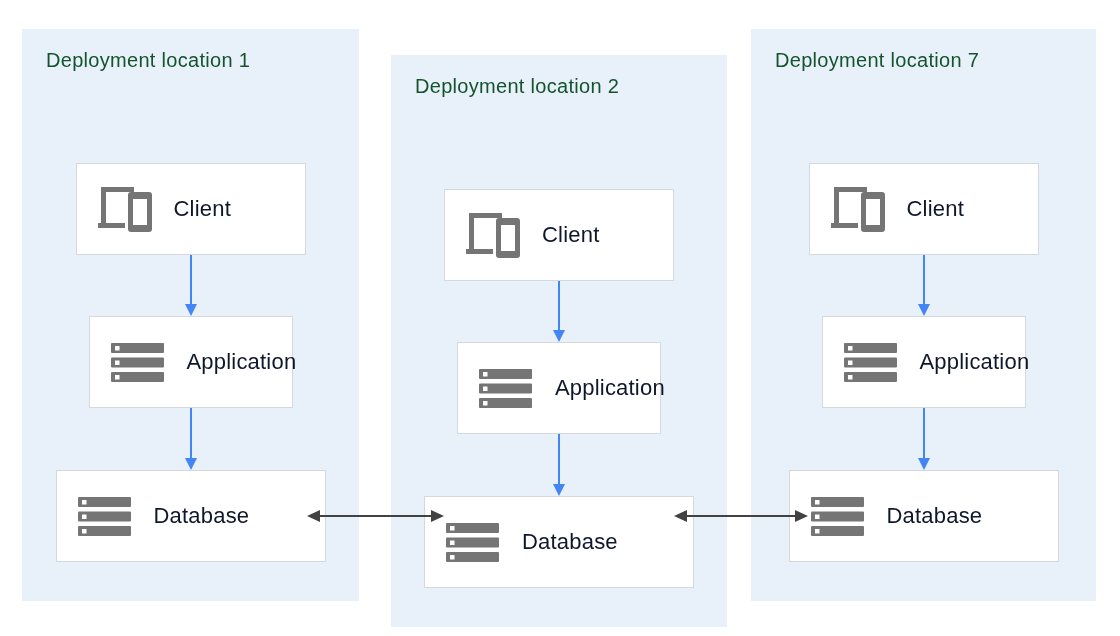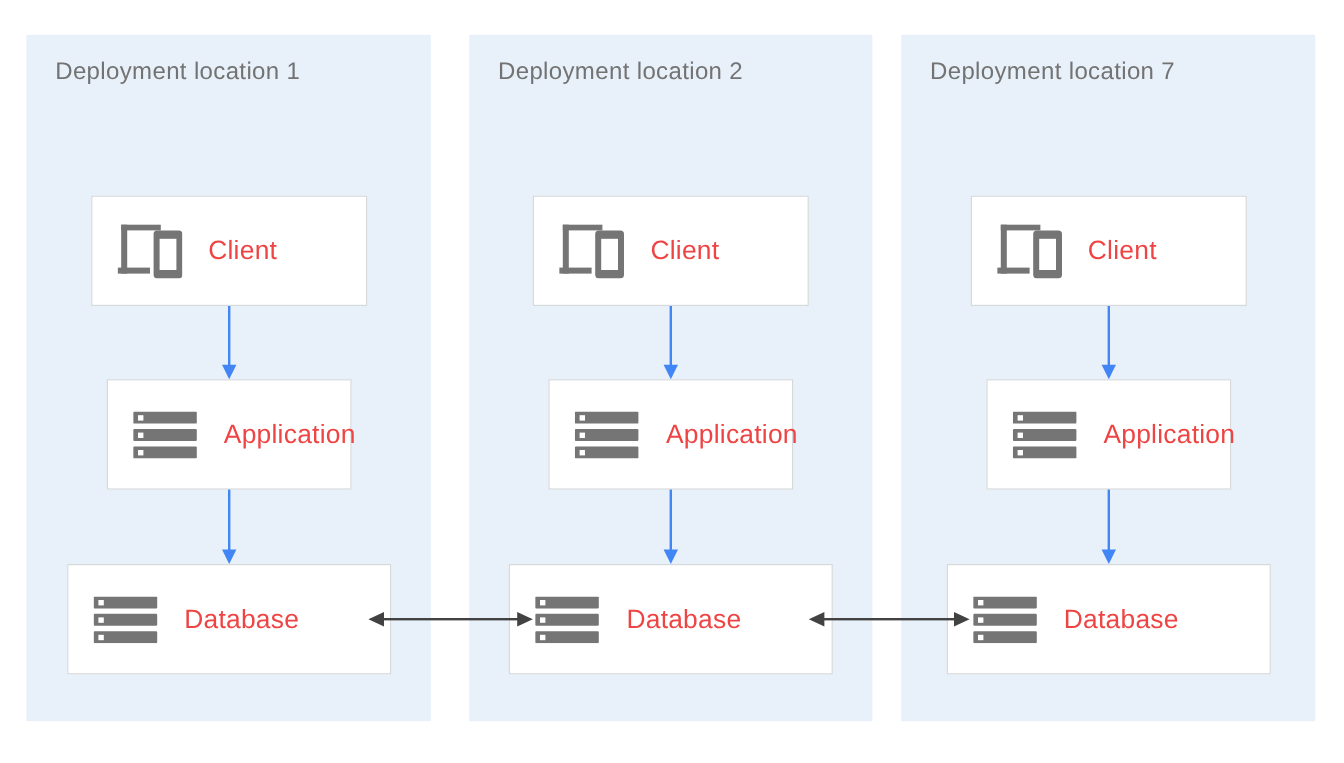--- a/index.html
+++ b/index.html
@@ -2,35 +2,35 @@
 <html><head>
 <meta charset="utf-8">
 <style>
   * { margin:0; padding:0; box-sizing:border-box; }
   html,body { width:1120px; height:636px; background:#ffffff; overflow:hidden;
               font-family:"Liberation Sans", sans-serif; }
   .canvas { position:relative; width:1120px; height:636px; background:#ffffff; }
 
   .panel { position:absolute; top:29px; height:572px; background:#e8f1fa; }
   .panel-1 { left:22px;  width:337px; }
-  .panel-2 { left:391px; width:336px; }
+  .panel-2 { left:391px; width:336px;margin-top:26px; }
   .panel-3 { left:751px; width:345px; }
 
   .panel-title { position:absolute; top:20px; left:24px; font-size:20px; font-weight:400;
-                 letter-spacing:0.3px; color:#737373; white-space:nowrap; }
+                 letter-spacing:0.3px; color:#14532d; white-space:nowrap; }
 
   .node { position:absolute; left:50%; transform:translateX(-50%); height:92px;
           background:#ffffff; border:1px solid #d6d9dc; display:flex; align-items:center; }
   .node-client      { top:134px; width:230px; }
   .node-application { top:287px; width:204px; }
   .node-database    { top:441px; width:270px; }
 
   .node .icon { margin-left:21px; display:flex; flex:0 0 auto; }
   .node .icon svg { display:block; }
-  .node .label { margin-left:22px; font-size:22px; color:#ef4444; letter-spacing:0.2px;
+  .node .label { margin-left:22px; font-size:22px; color:#0f172a; letter-spacing:0.2px;
                  white-space:nowrap; }
 
   
   .varrow { position:absolute; left:50%; margin-left:-6px; width:12px; }
   .varrow-1 { top:226px; height:61px; }
   .varrow-2 { top:379px; height:62px; }
   .vshaft { position:absolute; left:5px; top:0; bottom:11px; width:2px; background:#4285f4; }
   .vhead  { position:absolute; left:0; bottom:0; width:0; height:0;
             border-left:6px solid transparent; border-right:6px solid transparent;
             border-top:12px solid #4285f4; }

